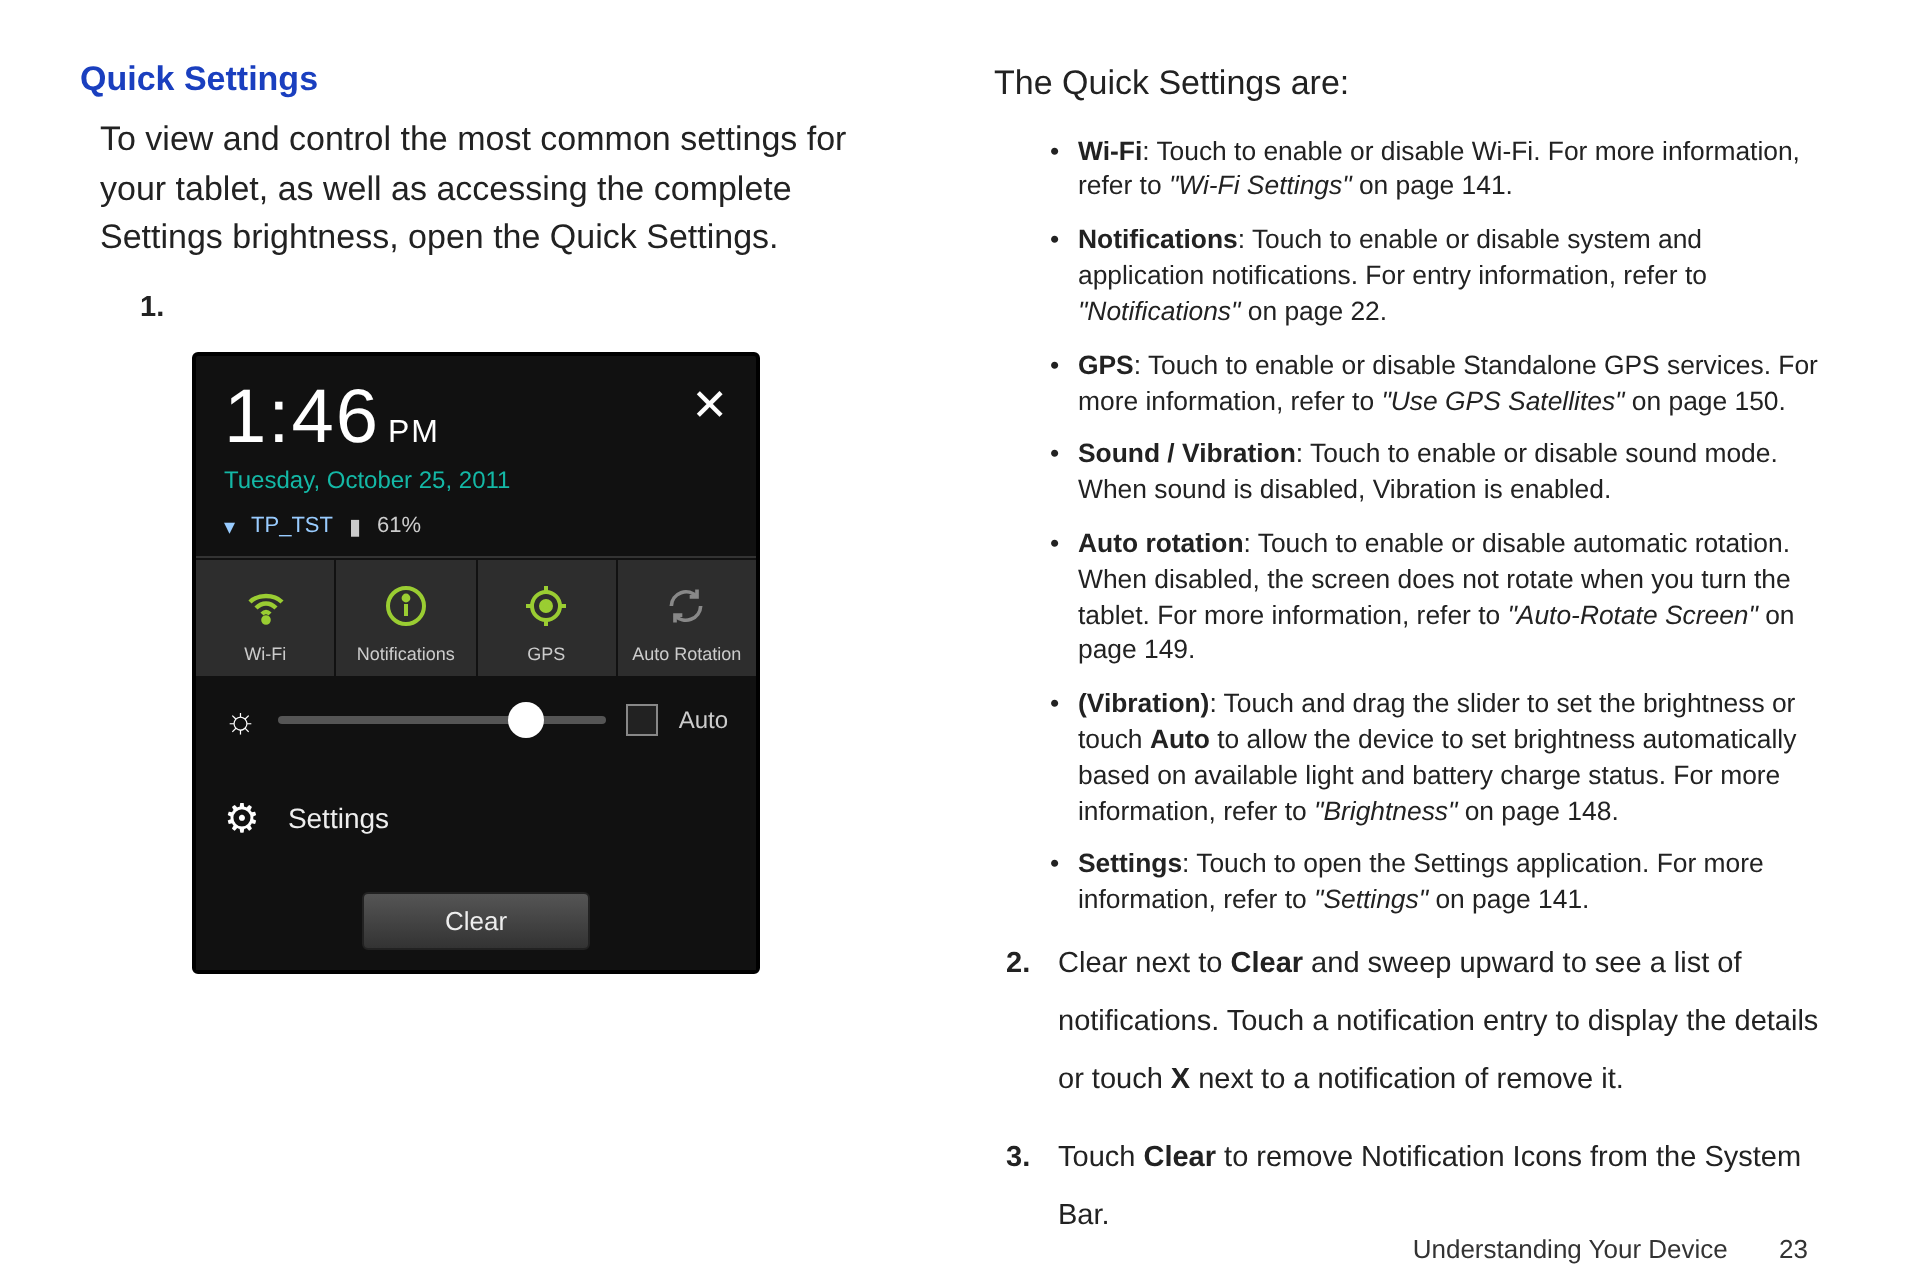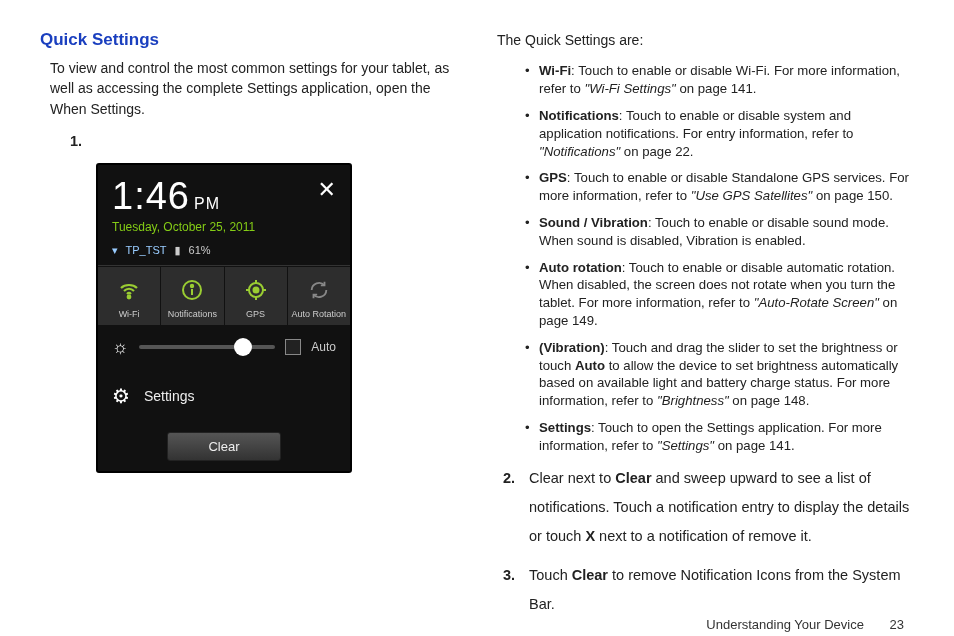--- a/index.html
+++ b/index.html
@@ -17,21 +17,21 @@
     gap: 40px;
   }
   .col { flex: 1; }
   .section-title {
     color: #1a3fbf;
     font-weight: bold;
     font-size: 17px;
     margin-bottom: 8px;
   }
   .intro {
-    font-size: 14px;
+    font-size: 17px;
     line-height: 1.45;
     margin-bottom: 12px;
     margin-left: 10px;
   }
   .step {
     display: flex;
     margin-left: 30px;
     margin-bottom: 10px;
     font-size: 14.5px;
     line-height: 1.5;
@@ -55,34 +55,34 @@
     bottom: 4px;
     right: 50px;
     font-size: 13px;
     color: #333;
   }
   .footer .pg { margin-left: 22px; }
 
   
   .device {
     margin: 10px 0 0 56px;
-    width: 256px;
+    width: 284px;
     background: #111;
     border: 2px solid #000;
     border-radius: 3px;
     color: #ddd;
     font-family: Arial, sans-serif;
   }
   .dev-head {
     padding: 10px 14px 6px 14px;
     position: relative;
   }
   .dev-time { font-size: 38px; font-weight: 300; color: #fff; letter-spacing: 1px;}
   .dev-time .ampm { font-size: 16px; margin-left: 4px;}
-  .dev-date { font-size: 12px; color: #84cc16; margin-top: 2px;}
+  .dev-date { font-size: 12px; color: #14b8a6; margin-top: 2px;}
   .dev-close {
     position: absolute; top: 12px; right: 14px;
     color: #fff; font-size: 22px; cursor: pointer;
   }
   .dev-status {
     padding: 4px 14px 8px 14px;
     font-size: 11px; color: #9cf;
     display: flex; align-items: center; gap: 8px;
   }
   .batt { color: #ccc; }
@@ -139,21 +139,21 @@
     padding: 6px 40px;
     border-radius:3px;
   }
 </style>
 </head>
 <body>
 
 <div class="page">
   <div class="col">
     <div class="section-title">Quick Settings</div>
-    <p class="intro">To view and control the most common settings for your tablet, as well as accessing the complete Settings application, open the When Settings.</p>
+    <p class="intro">To view and control the most common settings for your tablet, as well as accessing the complete Settings brightness, open the Quick Settings.</p>
 
     <div class="step">
       <div class="stepnum">1.</div>
       <div class="stepbody">
       </div>
     </div>
 
     <div class="device">
       <div class="dev-head">
         <div class="dev-time">

